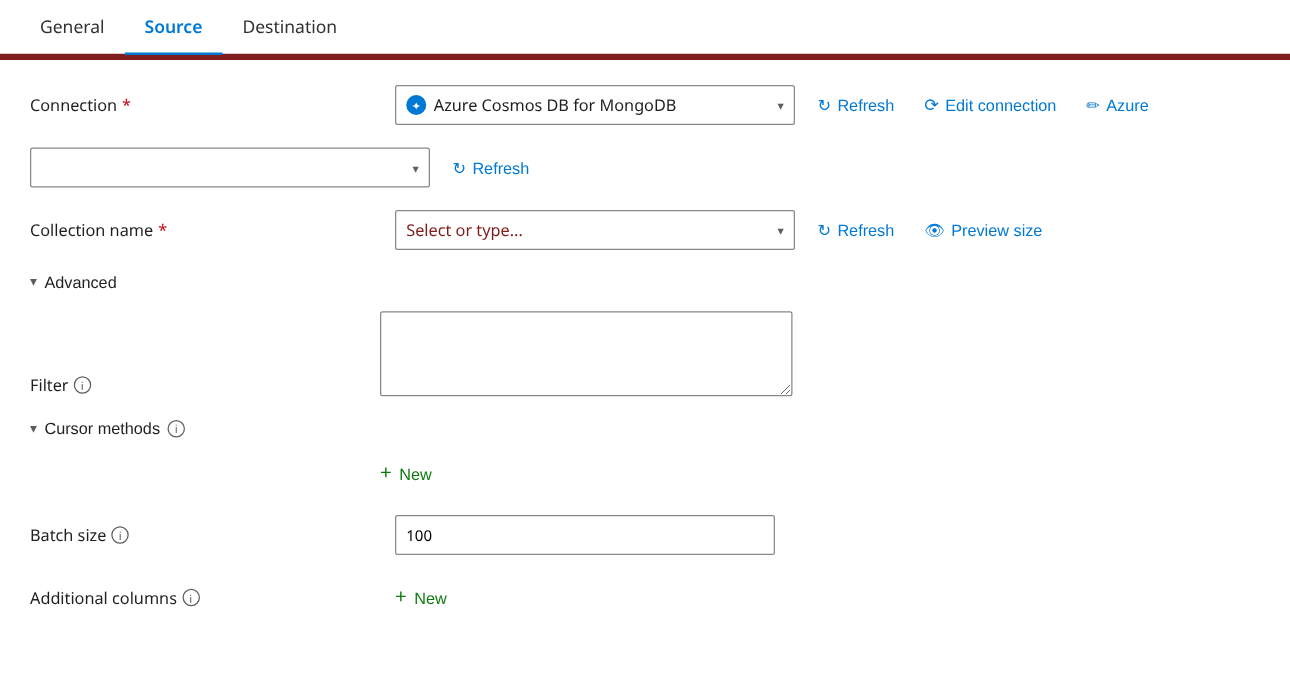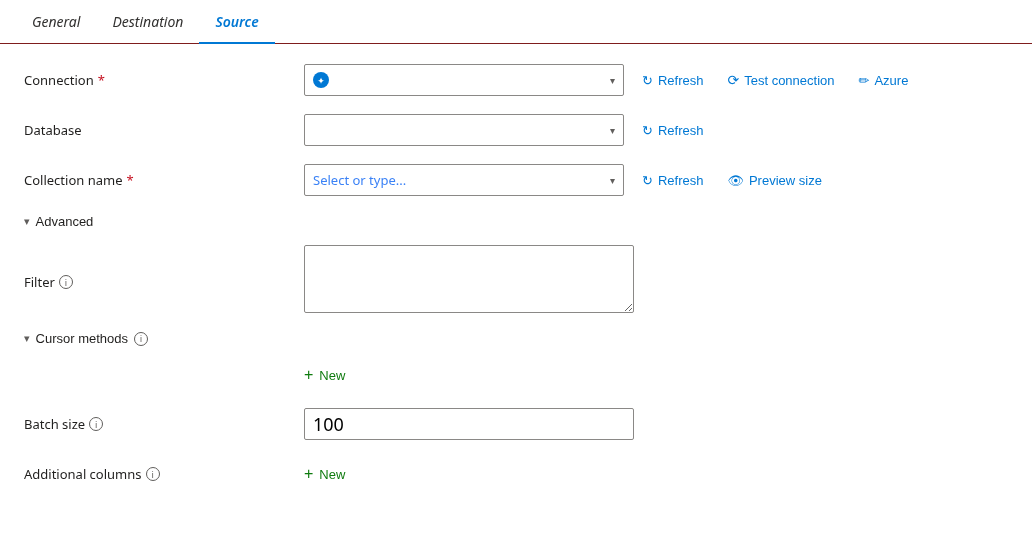--- a/index.html
+++ b/index.html
@@ -8,23 +8,22 @@
       font-size: 13px;
       color: #201f1e;
       background: #fff;
       width: 1032px;
       min-height: 557px;
     }
 
     
     .tabs {
       display: flex;
-      border-bottom: 1px solid #7f1d1d;
+      border-bottom: 5px solid #7f1d1d;
       padding: 0 16px;
-      font-style: italic;
     }
     .tab {
       padding: 12px 16px;
       cursor: pointer;
       color: #323130;
       font-size: 14px;
       position: relative;
       text-decoration: none;
     }
     .tab.active {
@@ -44,20 +43,21 @@
     
     .form-area {
       padding: 20px 24px;
     }
 
     .form-row {
       display: flex;
       align-items: center;
       margin-bottom: 18px;
       min-height: 32px;
+      gap: 12px;
     }
 
     .form-label {
       width: 280px;
       flex-shrink: 0;
       font-size: 13px;
       color: #201f1e;
       display: flex;
       align-items: center;
       gap: 4px;
@@ -130,21 +130,21 @@
       white-space: nowrap;
     }
 
     .action-icon {
       font-size: 14px;
       color: #0078d4;
     }
 
     
     .dropdown-placeholder {
-      color: #3b82f6;
+      color: #7f1d1d;
       font-size: 13px;
     }
 
     
     .section-toggle {
       display: flex;
       align-items: center;
       gap: 6px;
       cursor: pointer;
       color: #201f1e;
@@ -156,21 +156,21 @@
     }
 
     .toggle-arrow {
       font-size: 11px;
       color: #605e5c;
     }
 
     
     .filter-row {
       display: flex;
-      align-items: center;
+      align-items: flex-end;
       margin-bottom: 18px;
     }
 
     .filter-label {
       width: 280px;
       flex-shrink: 0;
       font-size: 13px;
       color: #201f1e;
       padding-top: 6px;
       display: flex;
@@ -210,26 +210,26 @@
     }
 
     .plus-icon {
       font-size: 16px;
       color: #0f7b0f;
       font-weight: 300;
     }
 
     
     .batch-input {
-      width: 330px;
+      width: 304px;
       height: 32px;
       border: 1px solid #8a8886;
       border-radius: 2px;
       padding: 4px 8px;
-      font-size: 18px;
+      font-size: 12px;
       font-family: inherit;
     }
 
     
     .info-icon {
       display: inline-flex;
       align-items: center;
       justify-content: center;
       width: 14px;
       height: 14px;
@@ -267,57 +267,55 @@
     
     .refresh-icon {
       font-size: 13px;
     }
   </style>
 </head>
 <body>
 
 <div class="tabs">
   <div class="tab">General</div>
+  <div class="tab active">Source</div>
   <div class="tab">Destination</div>
-  <div class="tab active">Source</div>
 </div>
 
 <div class="form-area">
 
   <div class="form-row">
     <div class="form-label">
       <span>Connection</span>
       <span class="required-star">*</span>
     </div>
     <div class="form-controls">
       <div class="dropdown">
         <div class="dropdown-content">
           <span class="cosmos-icon">✦</span>
+          <span>Azure Cosmos DB for MongoDB</span>
         </div>
         <span class="chevron-down">▾</span>
       </div>
       <button class="action-btn">
         <span class="refresh-icon">↻</span>
         <span>Refresh</span>
       </button>
       <button class="action-btn">
         <span class="action-icon">⟳</span>
-        <span>Test connection</span>
+        <span>Edit connection</span>
       </button>
       <button class="action-btn">
         <span class="pencil-icon">✏</span>
         <span>Azure</span>
       </button>
     </div>
   </div>
 
   <div class="form-row">
-    <div class="form-label">
-      <span>Database</span>
-    </div>
     <div class="form-controls">
       <div class="dropdown">
         <div class="dropdown-content">
           <span class="dropdown-placeholder"></span>
         </div>
         <span class="chevron-down">▾</span>
       </div>
       <button class="action-btn">
         <span class="refresh-icon">↻</span>
         <span>Refresh</span>

